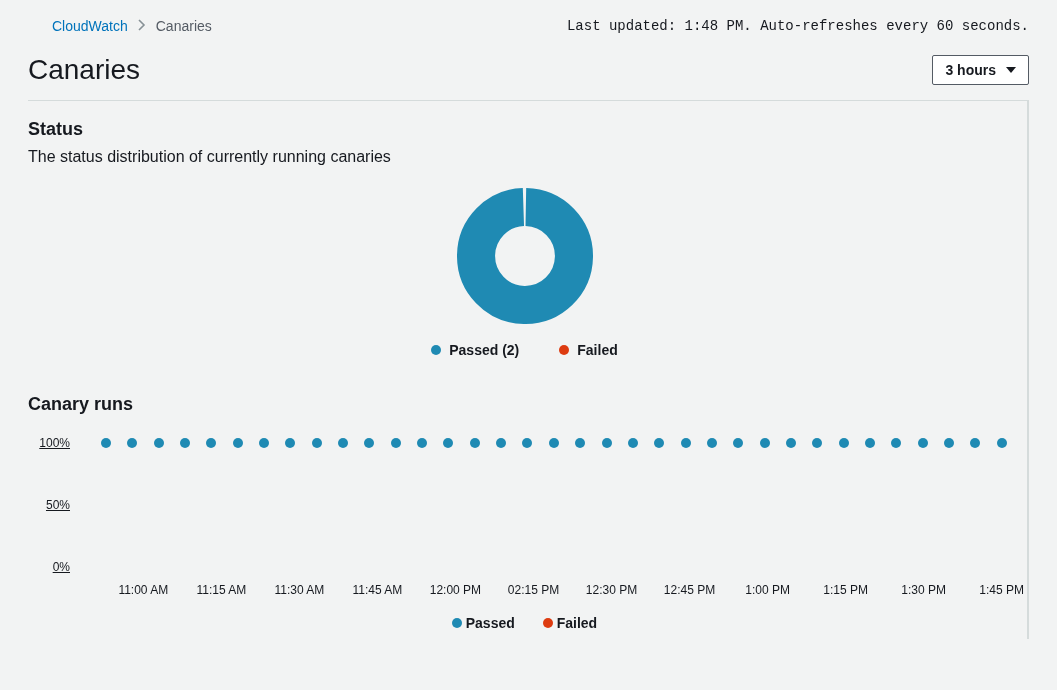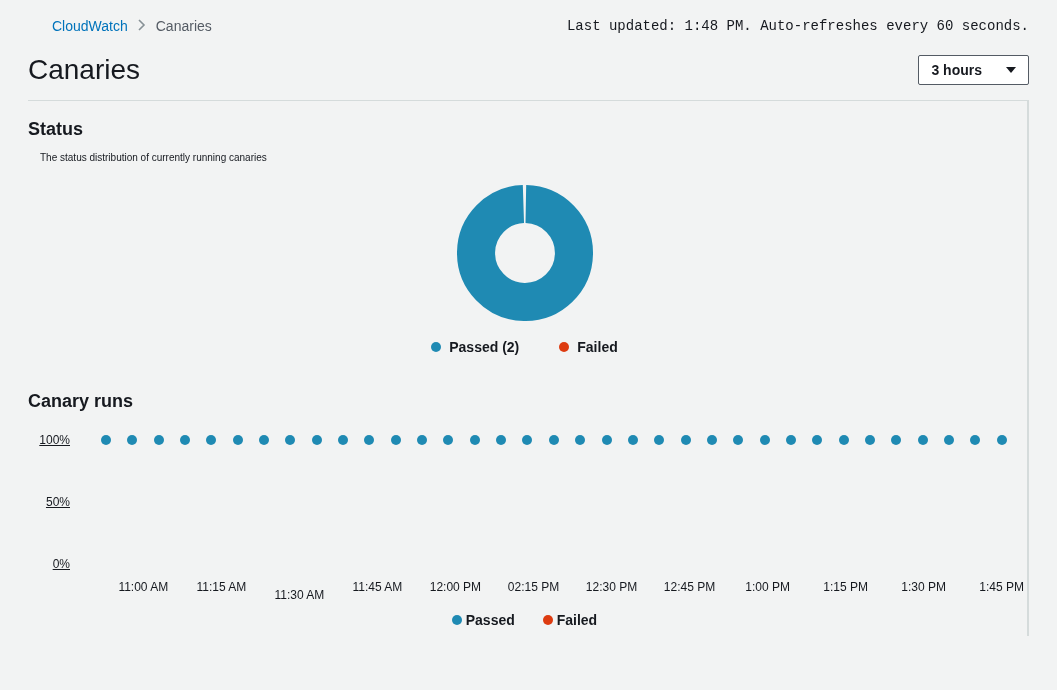--- a/index.html
+++ b/index.html
@@ -22,34 +22,34 @@
   .breadcrumb{display:flex;align-items:center;gap:10px;font-size:14px;}
   .breadcrumb a{color:var(--link);text-decoration:none;}
   .breadcrumb .chev{color:#879196;}
   .breadcrumb .current{color:var(--ink-soft);}
   .last-updated{color:var(--ink);font-size:14px;font-family:Liberation Mono, monospace;}
 
   
   .titlebar{display:flex;justify-content:space-between;align-items:center;margin-bottom:14px;}
   h1{margin:0;font-size:28px;font-weight:400;color:var(--ink);}
   .range-select{
-    display:inline-flex;align-items:center;gap:24px;
+    display:inline-flex;align-items:center;gap:10px;
     border:1px solid #545b64;background:#fff;
     padding:6px 12px;font-size:14px;font-weight:700;color:var(--ink);
     cursor:pointer;border-radius:2px;
   }
   .range-select .caret{width:0;height:0;border-left:5px solid transparent;border-right:5px solid transparent;border-top:6px solid var(--ink);}
 
   .rule{height:1px;background:var(--border);margin:0 0 0 0;}
 
   .scroll-region{border-right:2px solid #d5dbdb;padding-right:6px;}
 
   .section{padding:18px 0 8px 0;}
   .section h2{margin:0 0 8px 0;font-size:18px;font-weight:700;color:var(--ink);}
-  .section p.desc{margin:12px;color:var(--ink);font-size:10px;}
+  .section p.desc{margin:0;color:var(--ink);font-size:16px;}
 
   
   .donut-wrap{display:flex;flex-direction:column;align-items:center;margin-top:22px;margin-bottom:10px;}
   .donut{width:136px;height:136px;}
   .legend{display:flex;gap:40px;justify-content:center;margin-top:18px;font-size:14px;font-weight:700;color:var(--ink);}
   .legend .item{display:inline-flex;align-items:center;gap:8px;}
   .dot{display:inline-block;width:10px;height:10px;border-radius:50%;}
   .dot.passed{background:var(--accent);}
   .dot.failed{background:var(--accent2);}
 
@@ -158,21 +158,21 @@
               <div class="pt" style="left: 87.7059%; top: 0%;"></div>
               <div class="pt" style="left: 90.5294%; top: 0%;"></div>
               <div class="pt" style="left: 93.3529%; top: 0%;"></div>
               <div class="pt" style="left: 96.1765%; top: 0%;"></div>
               <div class="pt" style="left: 99%; top: 0%;"></div>
             </div>
         </div>
         <div class="xt-row" id="xt-row">
             <span class="xt" style="left: 7%;">11:00 AM</span>
             <span class="xt" style="left: 15.3636%;">11:15 AM</span>
-            <span class="xt" style="left: 23.7273%; margin-top: 8px;">11:30 AM</span>
+            <span class="xt" style="left: 23.7273%;">11:30 AM</span>
             <span class="xt" style="left: 32.0909%;">11:45 AM</span>
             <span class="xt" style="left: 40.4545%;">12:00 PM</span>
             <span class="xt" style="left: 48.8182%;">02:15 PM</span>
             <span class="xt" style="left: 57.1818%;">12:30 PM</span>
             <span class="xt" style="left: 65.5455%;">12:45 PM</span>
             <span class="xt" style="left: 73.9091%;">1:00 PM</span>
             <span class="xt" style="left: 82.2727%;">1:15 PM</span>
             <span class="xt" style="left: 90.6364%;">1:30 PM</span>
             <span class="xt" style="left: 99%;">1:45 PM</span>
           </div>

